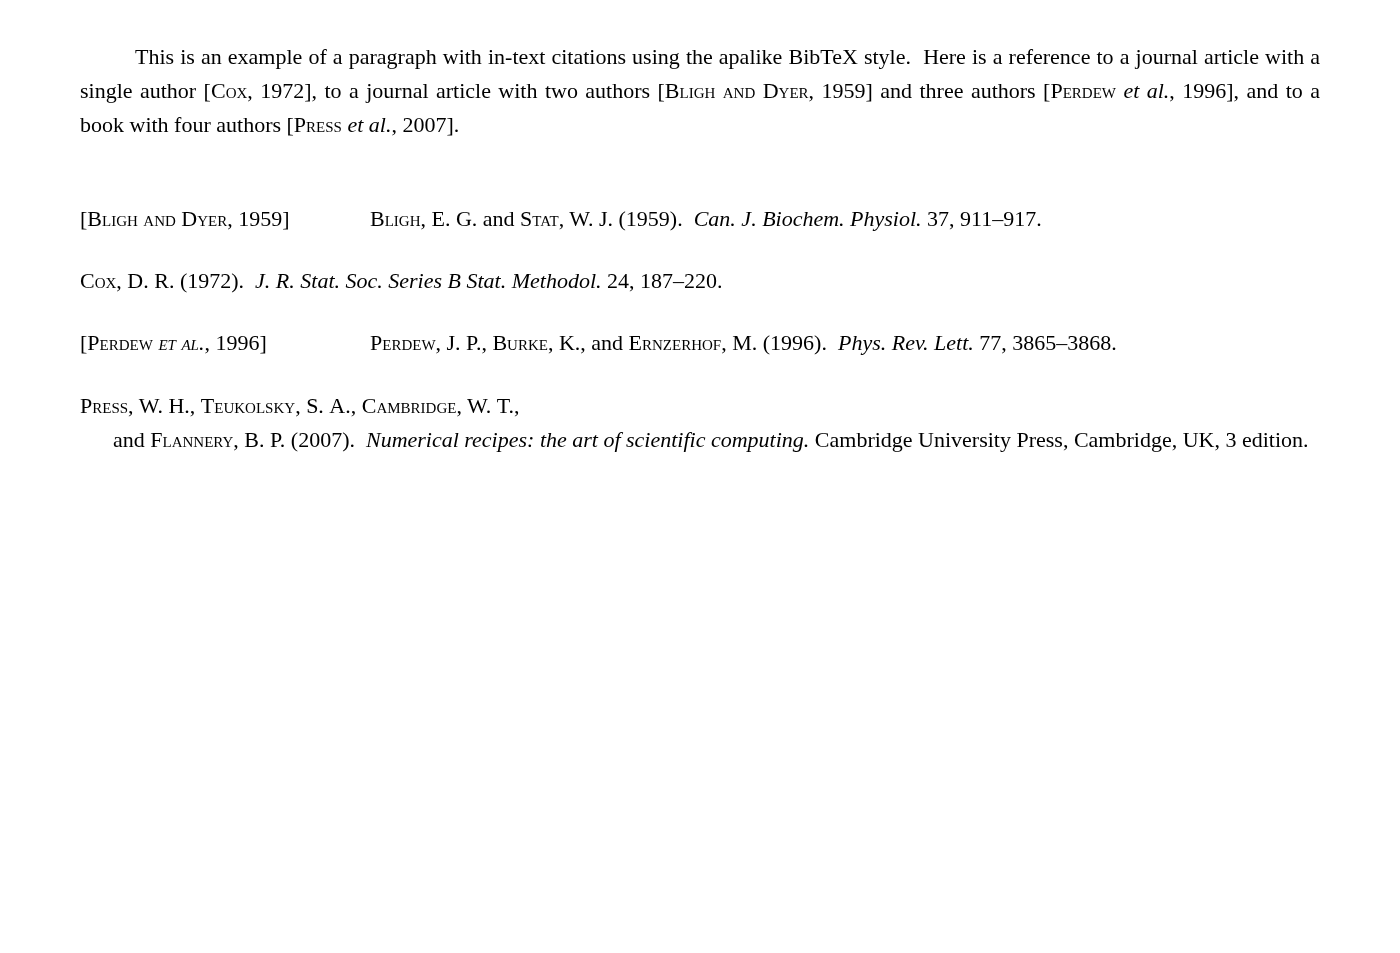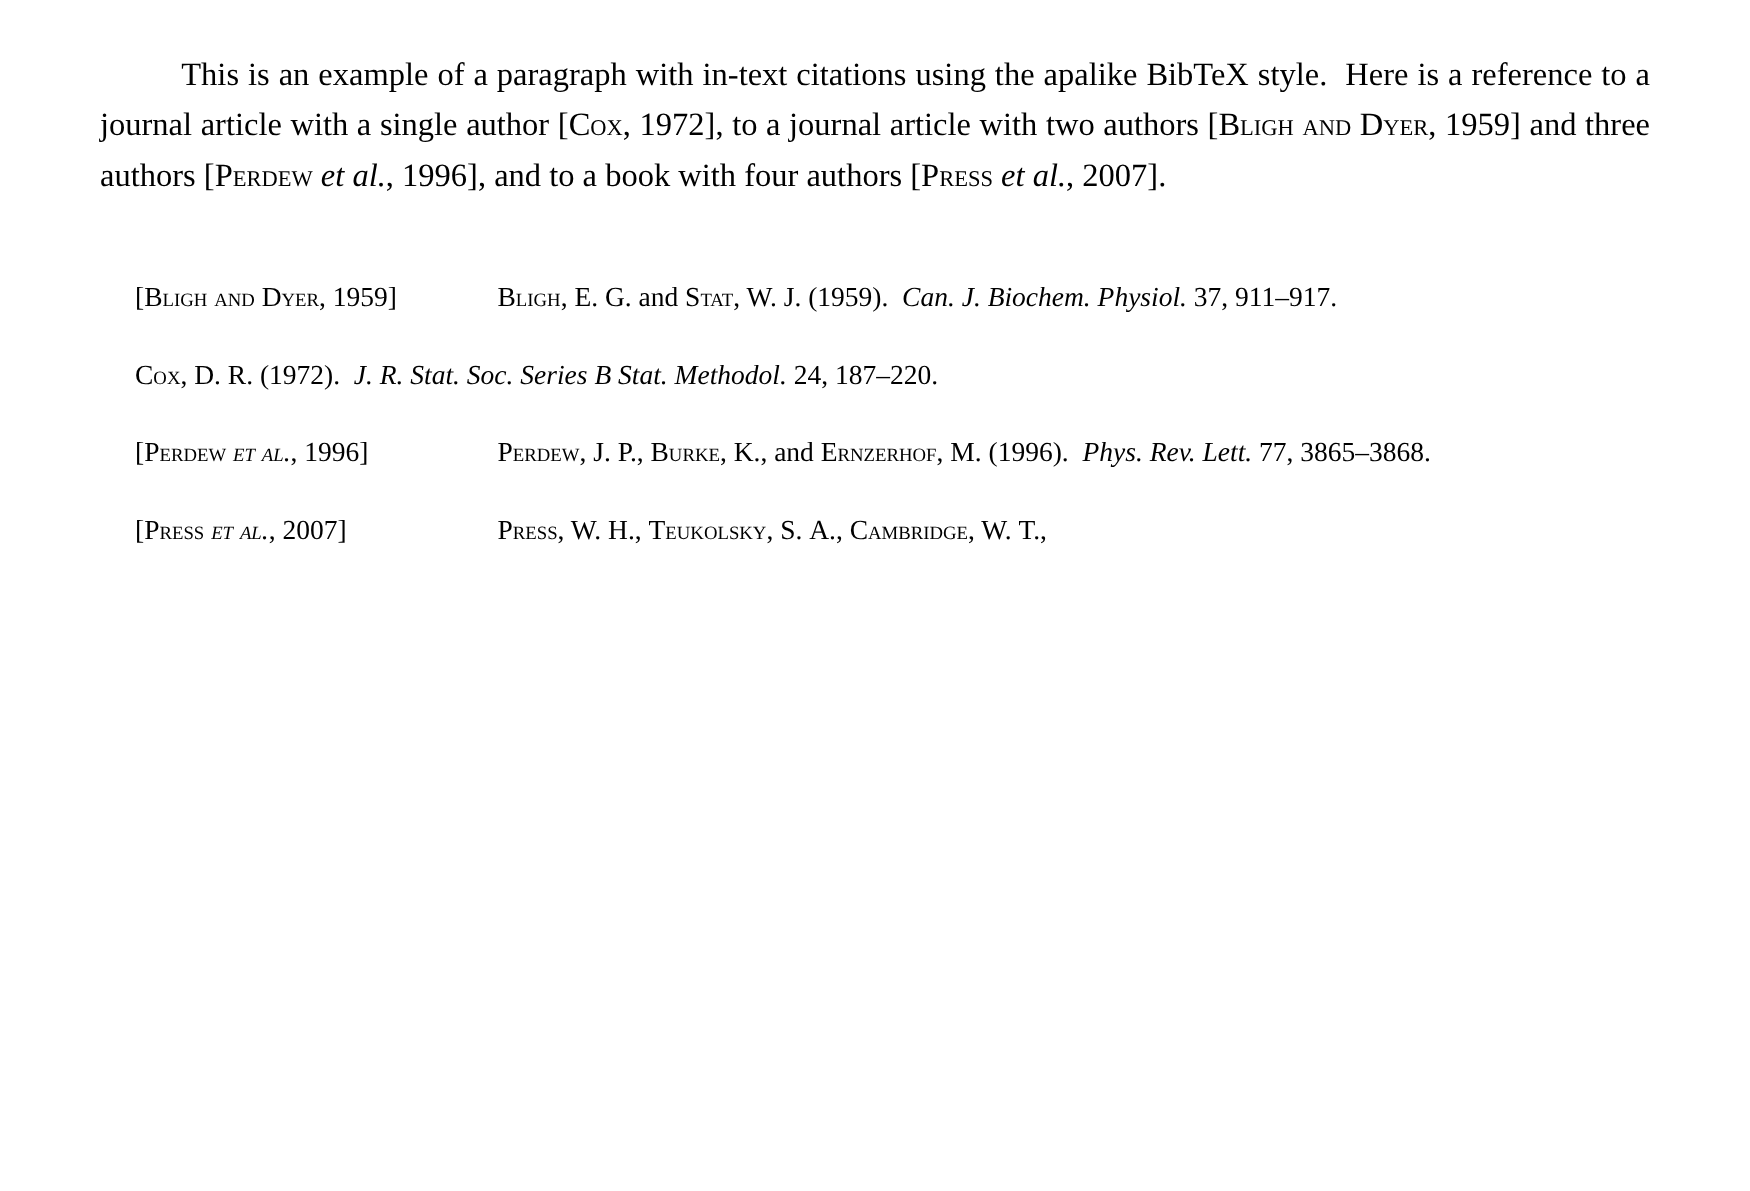--- a/index.html
+++ b/index.html
@@ -22,27 +22,26 @@
       width: 1400px;
       min-height: 953px;
       background: #ffffff;
       padding: 40px 80px 40px 80px;
     }
 
     .paragraph {
       text-align: justify;
       text-indent: 2.5em;
       margin-bottom: 60px;
-      font-size: 26px;
+      font-size: 22px;
       line-height: 1.55;
     }
 
     .references-section {
       margin-top: 20px;
-      margin-left: 28px;
     }
 
     .reference-entry {
       display: flex;
       align-items: flex-start;
       margin-bottom: 28px;
       font-size: 22px;
       line-height: 1.55;
     }
 
@@ -117,27 +116,29 @@
         <span class="sc">Perdew</span>,
         J.&nbsp;P.,
         <span class="sc">Burke</span>,
         K., and
         <span class="sc">Ernzerhof</span>,
         M. (1996).&nbsp; <em>Phys.&nbsp;Rev.&nbsp;Lett.</em> <strong>77</strong>, 3865–3868.
       </div>
     </div>
 
     <div class="reference-entry">
-      <div class="reference-label">
-        [<span class="sc">Press <em>et al.</em>, 2007</span>]
-      </div>
       <div class="reference-body">
         <span class="sc">Press</span>,
         W.&nbsp;H.,
         <span class="sc">Teukolsky</span>,
         S.&nbsp;A.,
         <span class="sc">Cambridge</span>,
         W.&nbsp;T.,<br>
+        <span style="padding-left:1.5em;">
+          and <span class="sc">Flannery</span>,
+          B.&nbsp;P. (2007).&nbsp; <em>Numerical recipes: the art of scientific computing.</em>
+          Cambridge University Press, Cambridge, UK, 3 edition.
+        </span>
       </div>
     </div>
 
   </div>
 </div>
 
 </body></html>

